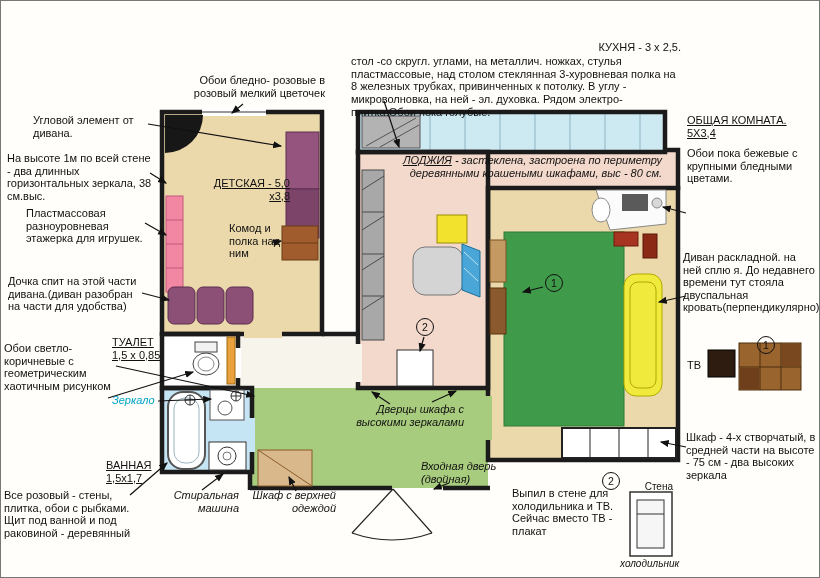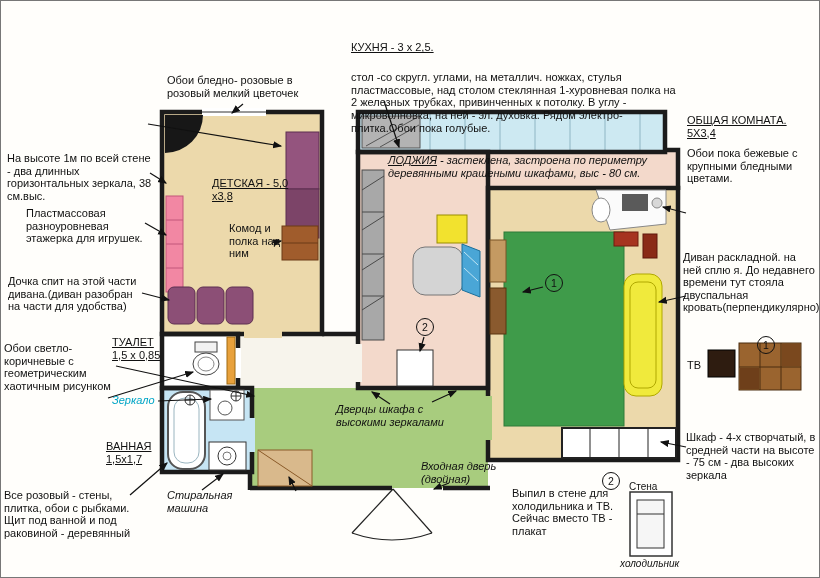--- a/index.html
+++ b/index.html
@@ -3,31 +3,31 @@
 <meta charset="utf-8">
 <style>
   html,body{margin:0;padding:0;background:#fff;}
   .stage{
     position:relative;width:820px;height:578px;background:#fffefb;
     font-family:"Liberation Sans",sans-serif;color:#111;overflow:hidden;
     box-shadow:inset 0 0 0 1px #777;
   }
   .plan-svg{position:absolute;left:0;top:0;width:820px;height:578px;}
   .note{position:absolute;font-size:11px;line-height:1.14;}
-  .ctr{text-align:left;}
+  .ctr{text-align:right;}
   .u{text-decoration:underline;}
   .it{font-style:italic;}
   .teal{color:#00a5c6;}
   .small{font-size:10px;}
   .circle-num{
     position:absolute;width:16px;height:16px;border:1.4px solid #111;border-radius:50%;
     font-size:10.5px;line-height:16px;text-align:center;background:transparent;
   }
   .kitchen-note{position:absolute;left:351px;top:41px;width:330px;font-size:11px;line-height:1.16;}
-  .kitchen-note .title{text-decoration:underline;margin-bottom:17px;}
+  .kitchen-note .title{margin-bottom:1px;text-align:right;}
 </style>
 </head>
 <body>
 
 <div class="stage">
 
   <svg class="plan-svg" viewBox="0 0 820 578">
     <defs>
       <marker id="ah" markerWidth="9" markerHeight="8" refX="6.5" refY="3" orient="auto">
         <path d="M0,0 L7.5,3 L0,6 Z" fill="#111"></path>
@@ -211,38 +211,39 @@
       <line x1="296" y1="491" x2="289" y2="477" marker-end="url(#ah)"></line>
       <line x1="543" y1="287" x2="523" y2="292" marker-end="url(#ah)"></line>
       <line x1="424" y1="337" x2="420" y2="351" marker-end="url(#ah)"></line>
     </g>
   </svg>
 
   <div class="note ctr" style="left:167px;top:74px;width:158px">Обои бледно- розовые в розовый мелкий цветочек</div>
 
   <div class="kitchen-note">
     <div class="title">КУХНЯ - 3 х 2,5.</div>
-    <div>стол -со скругл. углами, на металлич. ножках, стулья пластмассовые, над столом стеклянная 1-хуровневая полка на 2 железных трубках, привинченных к потолку. В углу - микроволновка, на ней - эл. духовка. Рядом электро-плитка.Обои пока голубые.</div>
+    <div>стол -со скругл. углами, на металлич. ножках, стулья пластмассовые, над столом стеклянная 3-хуровневая полка на 8 железных трубках, привинченных к потолку. В углу - микроволновка, на ней - эл. духовка. Рядом электро-плитка.Обои пока голубые.</div>
   </div>
 
+  <div class="note" style="left:33px;top:114px;width:118px">Угловой элемент от дивана.</div>
 
   <div class="note" style="left:7px;top:152px;width:150px">На высоте 1м по всей стене - два длинных горизонтальных зеркала, 38 см.выс.</div>
 
   <div class="note" style="left:26px;top:207px;width:122px">Пластмассовая разноуровневая этажерка для игрушек.</div>
 
   <div class="note" style="left:8px;top:275px;width:138px">Дочка спит на этой части дивана.(диван разобран на части для удобства)</div>
 
   <div class="note" style="left:4px;top:342px;width:112px">Обои светло-коричневые с геометрическим хаотичным рисунком</div>
 
   <div class="note u" style="left:112px;top:336px;width:60px">ТУАЛЕТ 1,5 х 0,85</div>
 
 
   <div class="note it teal" style="left:112px;top:394px;width:52px">Зеркало</div>
 
-  <div class="note u" style="left:106px;top:440px;width:56px">ВАННАЯ 1,5х1,7</div>
+  <div class="note u" style="left:106px;top:459px;width:56px">ВАННАЯ 1,5х1,7</div>
 
   <div class="note" style="left:4px;top:489px;width:130px">Все розовый - стены, плитка, обои с рыбками. Щит под ванной и под раковиной - деревянный</div>
 
   <div class="note u ctr" style="left:212px;top:177px;width:78px">ДЕТСКАЯ - 5,0 х3,8</div>
 
   <div class="note" style="left:229px;top:222px;width:62px">Комод и полка над ним</div>
 
   <div class="note it ctr" style="left:388px;top:154px;width:274px">
     <span class="u">ЛОДЖИЯ</span><span> - застеклена, застроена по периметру деревянными крашеными шкафами, выс - 80 см.</span>
   </div>
@@ -264,19 +265,20 @@
 
   <div class="note it small" style="left:620px;top:558px;width:68px">холодильник</div>
 
   <div class="note it" style="left:421px;top:460px;width:92px">Входная дверь (двойная)</div>
 
   <div class="note it ctr" style="left:336px;top:403px;width:128px">Дверцы шкафа с высокими зеркалами</div>
 
 
   <div class="note it ctr" style="left:167px;top:489px;width:72px">Стиральная машина</div>
 
+  <div class="note it ctr" style="left:248px;top:489px;width:88px">Шкаф с верхней одеждой</div>
 
   <span class="circle-num" style="left:545px;top:274px">1</span>
   <span class="circle-num" style="left:416px;top:318px">2</span>
   <span class="circle-num" style="left:757px;top:336px">1</span>
   <span class="circle-num" style="left:602px;top:472px">2</span>
 
 </div>
 
 </body></html>

